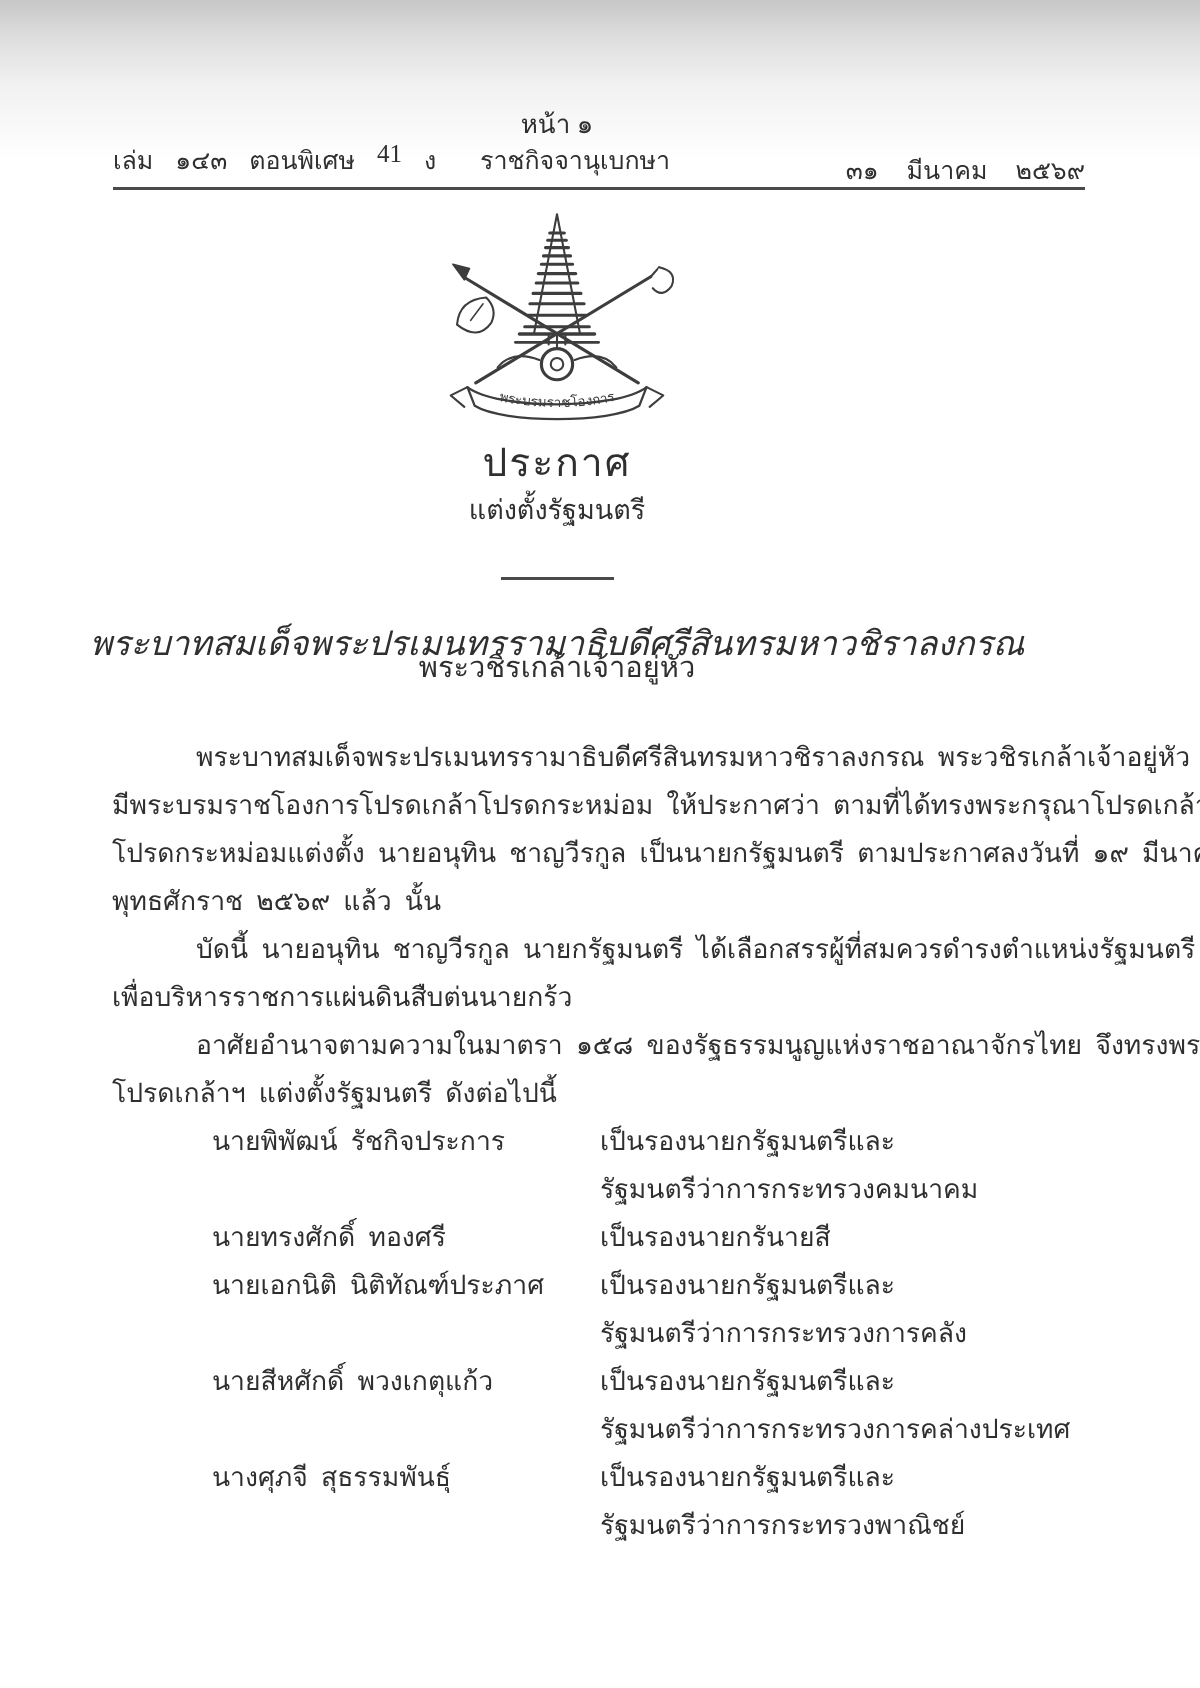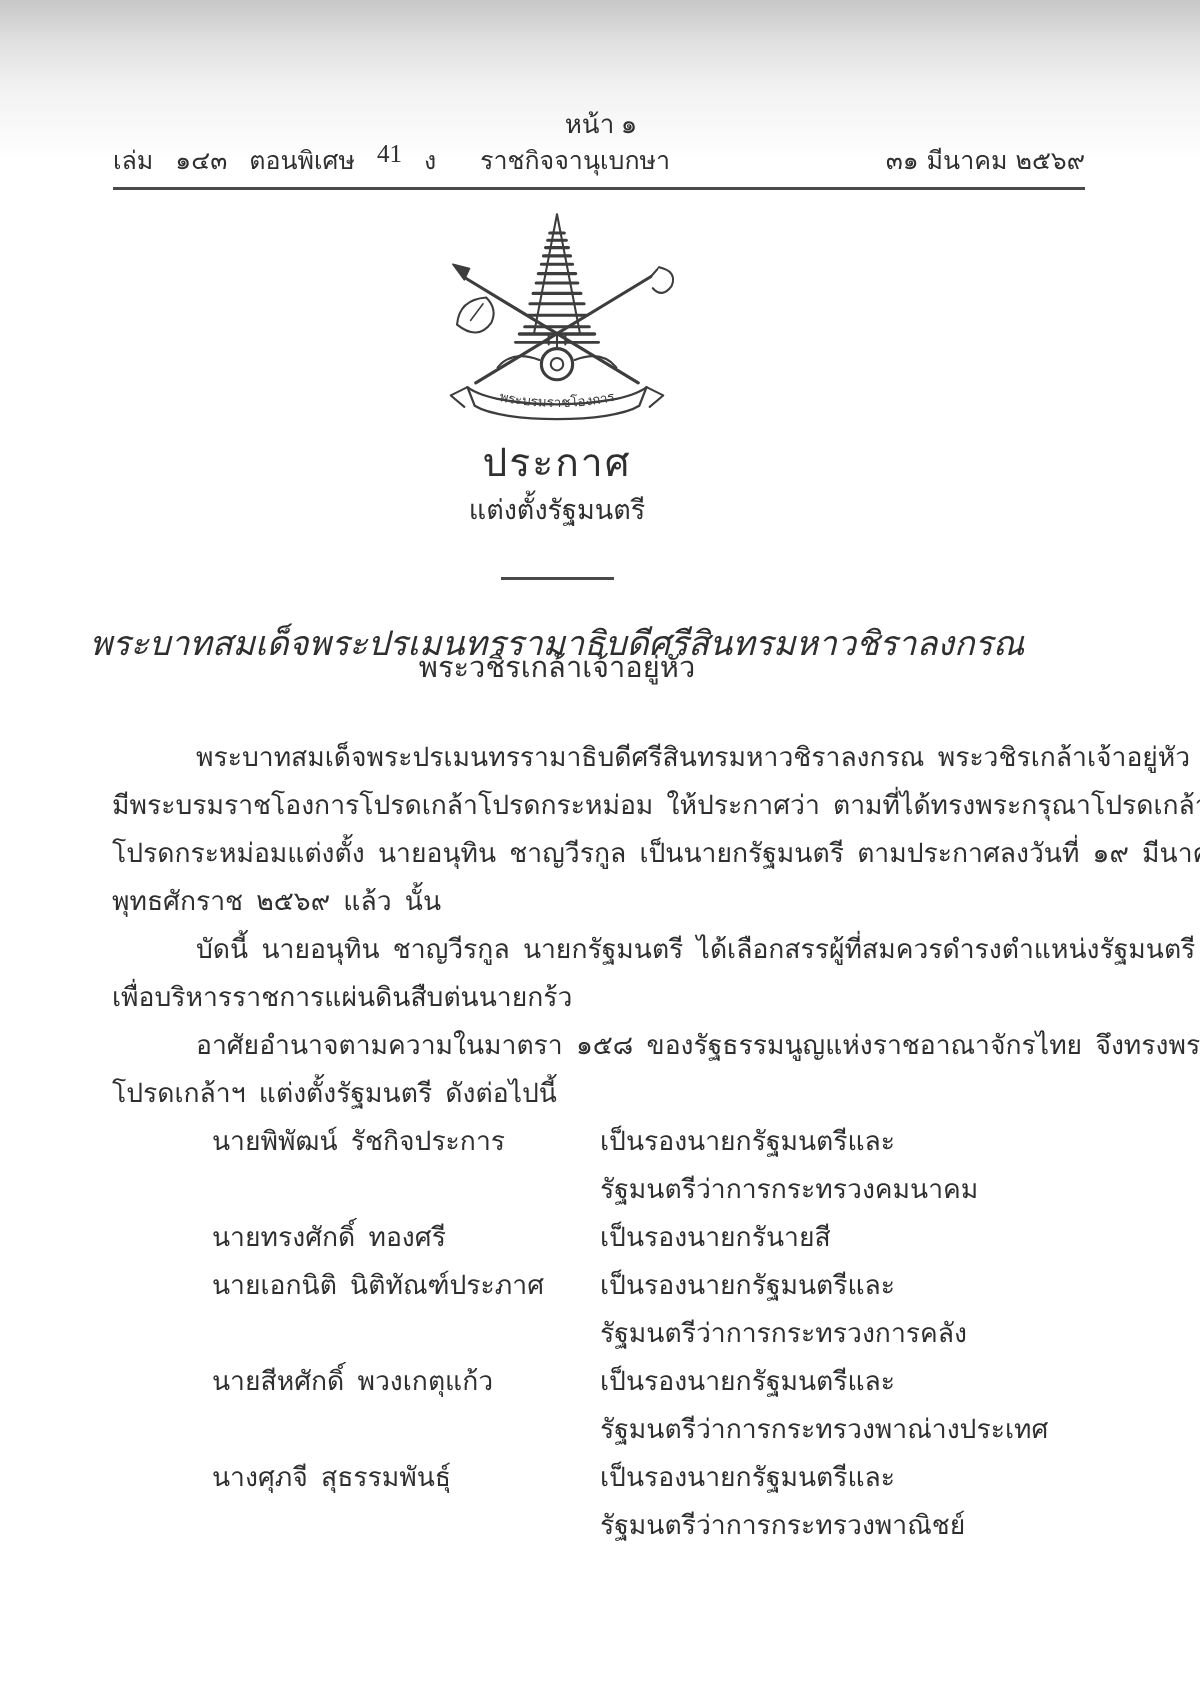--- a/index.html
+++ b/index.html
@@ -24,35 +24,35 @@
     pointer-events: none;
   }
 
   
   .centerline {
     position: absolute;
     left: 0;
     width: 1114px;           
     text-align: center;
   }
-  .page-label { top: 103px; font-size: 26px; margin-left: 44px; }
+  .page-label { top: 103px; font-size: 26px; }
 
   .header-row {
     position: absolute;
     top: 140px; left: 113px; right: 115px;
     font-size: 25px;
   }
   .volume-info {
     position: absolute; left: 0; top: 0;
     display: inline-flex; gap: 22px;
   }
   .gazette-name { position: absolute; left: 367px; top: 0; }
   .issue-date {
-    position: absolute; right: 0; top: 0;
-    display: inline-flex; gap: 8px;
+    position: absolute; right: 0; top: 10px;
+    display: inline-flex; gap: 28px;
   }
   .header-rule {
     position: absolute;
     top: 187px; left: 113px;
     width: 972px; height: 3px;
     background: #4a4a4a;
   }
 
   
   .emblem-wrap { top: 208px; }
@@ -167,19 +167,19 @@
       <div class="line para-line">เพื่อบริหารราชการแผ่นดินสืบต่นนายกร้ว</div>
       <div class="line para-line first">อาศัยอำนาจตามความในมาตรา  ๑๕๘  ของรัฐธรรมนูญแห่งราชอาณาจักรไทย  จึงทรงพระกรุณา</div>
       <div class="line para-line">โปรดเกล้าฯ  แต่งตั้งรัฐมนตรี  ดังต่อไปนี้</div>
       <div>
         <div class="line appt-row"><span class="appt-name">นายพิพัฒน์  รัชกิจประการ</span><span class="appt-pos">เป็นรองนายกรัฐมนตรีและ</span></div>
         <div class="line appt-row"><span class="appt-name"></span><span class="appt-pos">รัฐมนตรีว่าการกระทรวงคมนาคม</span></div>
         <div class="line appt-row"><span class="appt-name">นายทรงศักดิ์  ทองศรี</span><span class="appt-pos">เป็นรองนายกรันายสี</span></div>
         <div class="line appt-row"><span class="appt-name">นายเอกนิติ  นิติทัณฑ์ประภาศ</span><span class="appt-pos">เป็นรองนายกรัฐมนตรีและ</span></div>
         <div class="line appt-row"><span class="appt-name"></span><span class="appt-pos">รัฐมนตรีว่าการกระทรวงการคลัง</span></div>
         <div class="line appt-row"><span class="appt-name">นายสีหศักดิ์  พวงเกตุแก้ว</span><span class="appt-pos">เป็นรองนายกรัฐมนตรีและ</span></div>
-        <div class="line appt-row"><span class="appt-name"></span><span class="appt-pos">รัฐมนตรีว่าการกระทรวงพาณ่างประเทศ</span></div>
+        <div class="line appt-row"><span class="appt-name"></span><span class="appt-pos">รัฐมนตรีว่าการกระทรวงการคล่างประเทศ</span></div>
         <div class="line appt-row"><span class="appt-name">นางศุภจี  สุธรรมพันธุ์</span><span class="appt-pos">เป็นรองนายกรัฐมนตรีและ</span></div>
         <div class="line appt-row"><span class="appt-name"></span><span class="appt-pos">รัฐมนตรีว่าการกระทรวงพาณิชย์</span></div>
       </div>
   </div>
 
 </div>
 
 </body></html>

